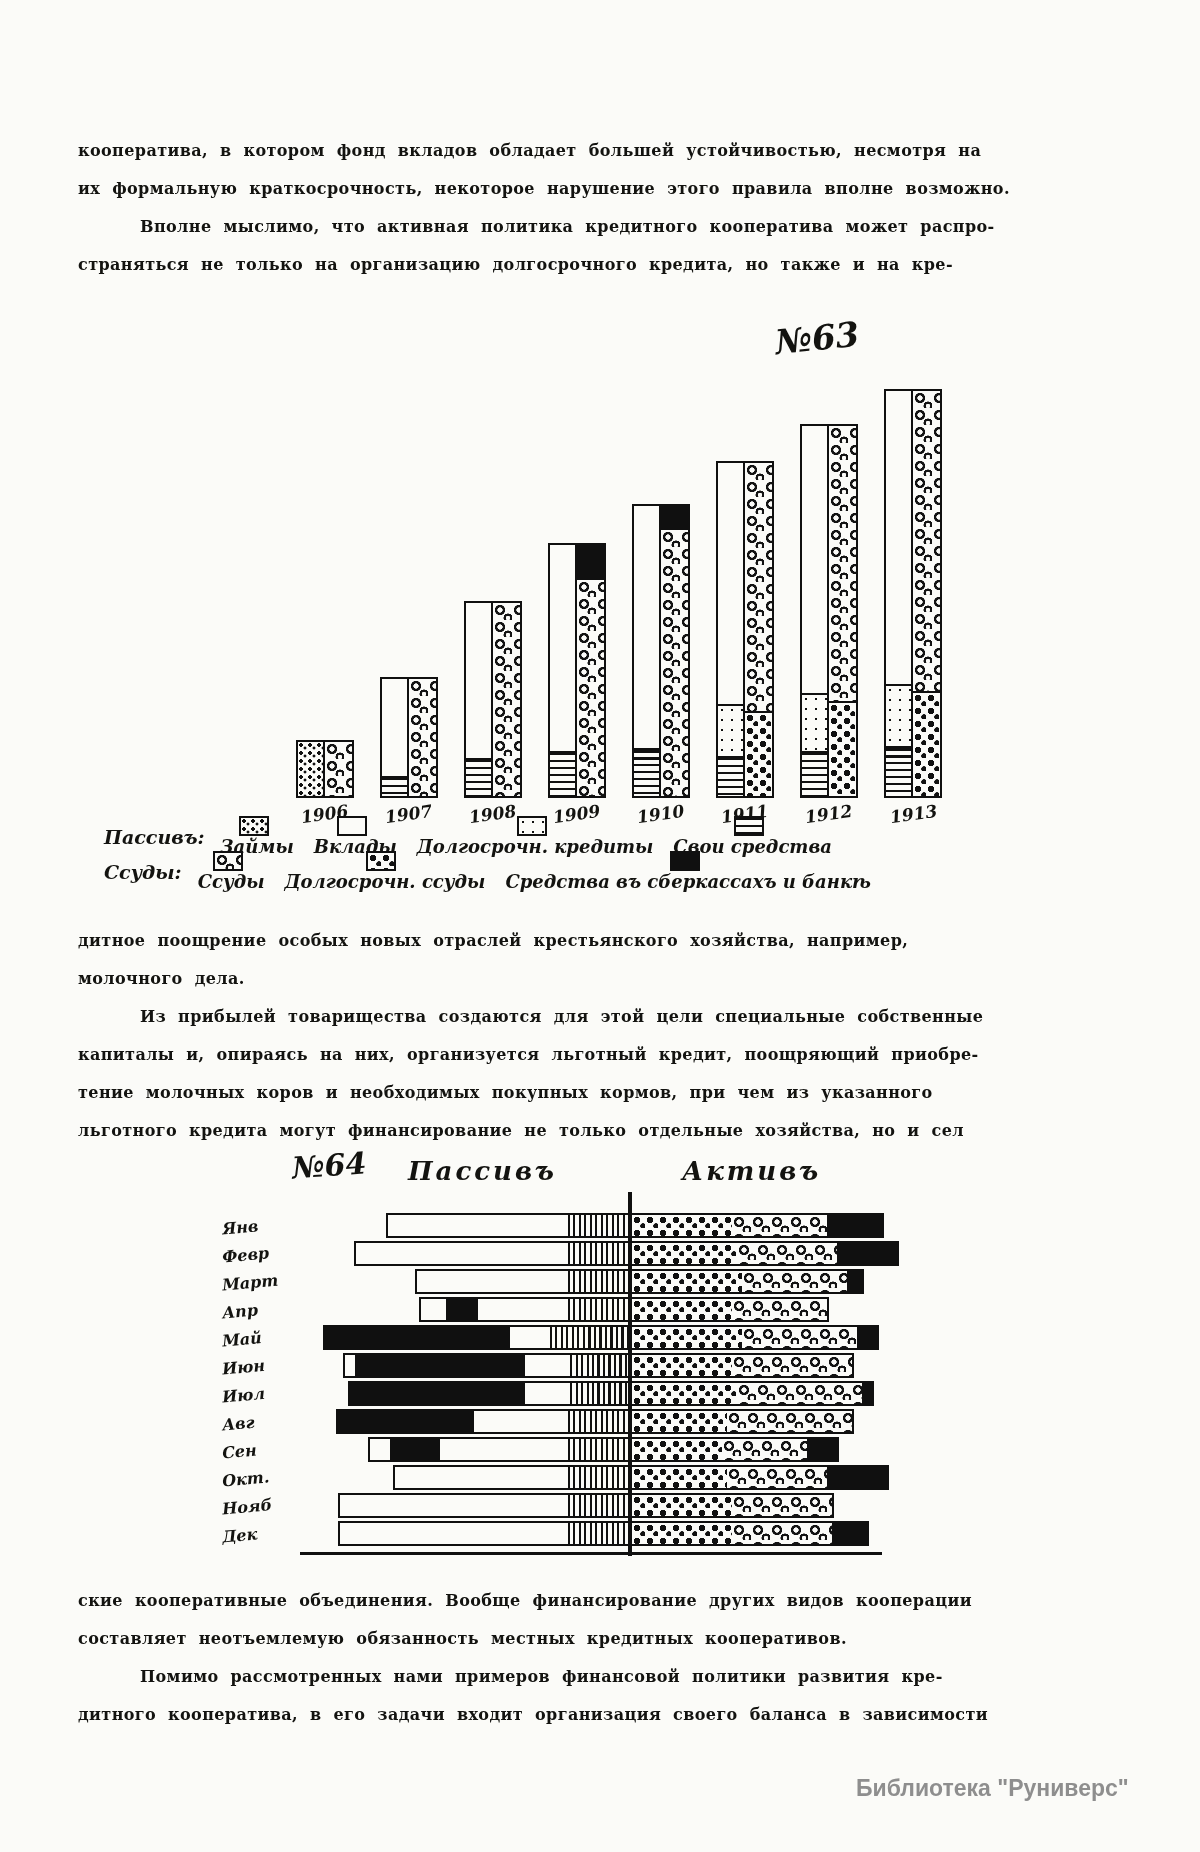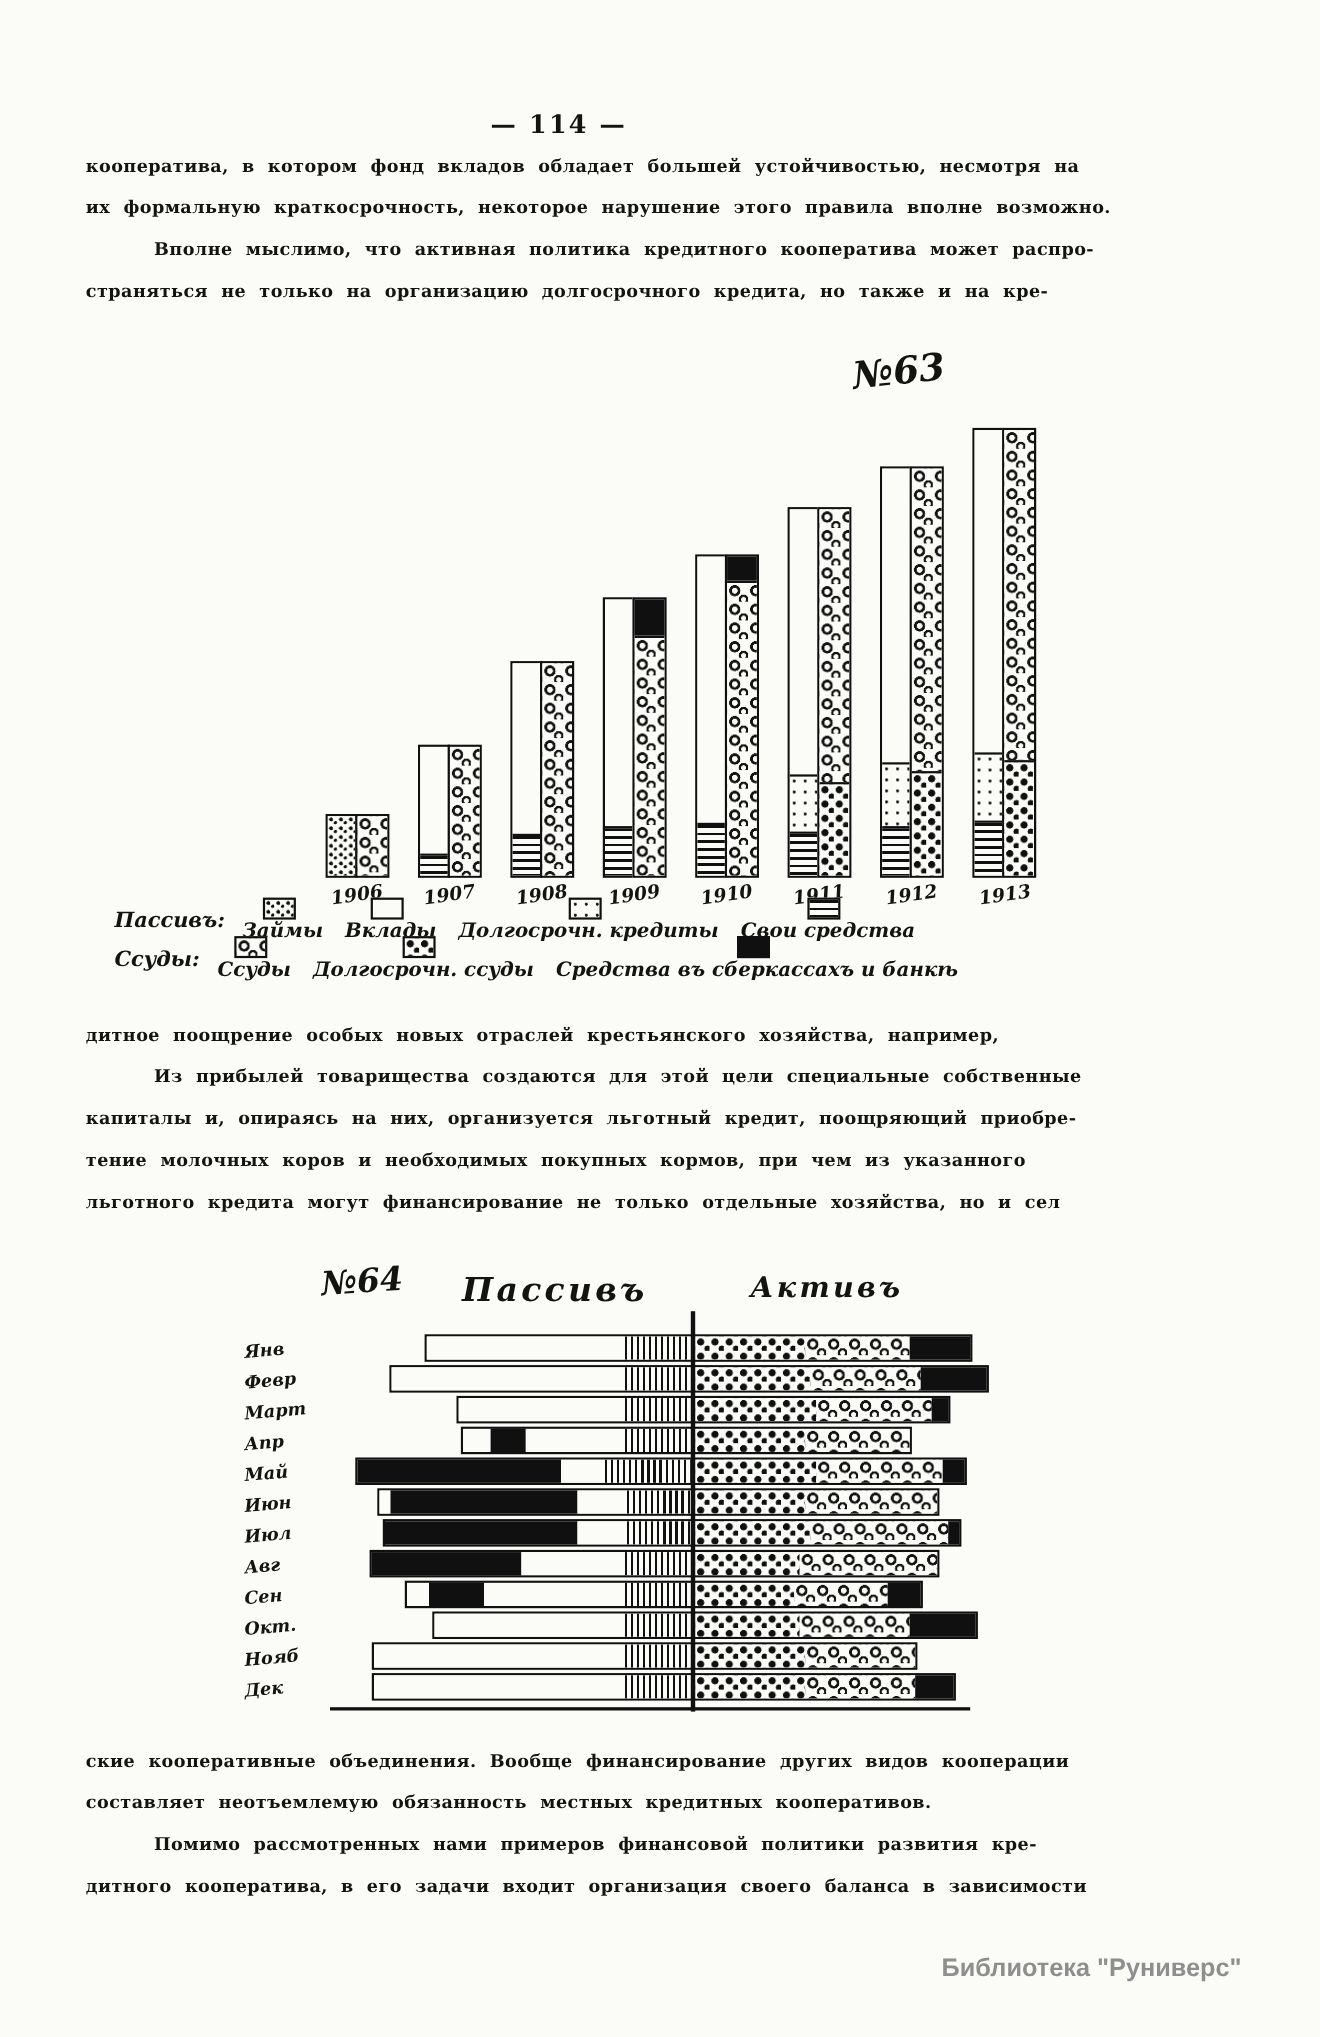--- a/index.html
+++ b/index.html
@@ -49,21 +49,21 @@
   .c63-bar.aktiv{margin-left:-2.5px;width:27px;}
   .c63-year{margin-top:6px;font-size:17px;transform:rotate(-8deg);white-space:nowrap;}
   .legendrow{position:absolute;left:104px;display:flex;align-items:center;font-size:18px;white-space:nowrap;}
   #c63-leg-p{top:816px;}
   #c63-leg-a{top:851px;}
   .leg-title{margin-right:16px;font-size:19px;}
   .leg-item{display:flex;align-items:center;margin-right:20px;flex-direction:column;}
   .leg-sw{width:30px;height:20px;border:2.5px solid #101010;margin-right:7px;box-sizing:border-box;}
   
   #c64-title{position:absolute;left:292px;top:1148px;font-size:30px;transform:rotate(-4deg);}
-  #c64-hdr-p{position:absolute;left:420px;top:1156px;font-size:30px;letter-spacing:3px;}
+  #c64-hdr-p{position:absolute;left:408px;top:1156px;font-size:26px;letter-spacing:3px;}
   #c64-hdr-a{position:absolute;left:682px;top:1156px;font-size:26px;letter-spacing:3px;}
   #c64-rows{position:absolute;left:222px;top:1213px;}
   .c64-row{display:flex;align-items:center;height:25px;margin-bottom:3px;}
   .c64-month{width:80px;font-size:16px;transform:rotate(-5deg);}
   .c64-area{position:relative;width:640px;height:25px;}
   .c64-pbar,.c64-abar{position:absolute;top:0;height:25px;display:flex;
       border:2.5px solid #101010;box-sizing:border-box;}
   .c64-pbar{right:312px;}
   .c64-abar{left:328px;}
   .c64-seg{height:100%;}
@@ -71,21 +71,20 @@
   #c64-baseline{position:absolute;left:300px;top:1552px;width:582px;height:2.5px;background:#101010;}
   
   #watermark{position:absolute;left:856px;top:1775px;font-family:"Liberation Sans","DejaVu Sans",sans-serif;
              font-size:23px;font-weight:bold;color:#8e8e8e;white-space:nowrap;}
 </style>
 </head>
 <body>
 
 <div class="page">
 
-  <div class="pgnum">— 114 —</div>
 
   <div class="tblock" id="blk-top">
     <span class="line">кооператива, в котором фонд вкладов обладает большей устойчивостью, несмотря на</span>
     <span class="line">их формальную краткосрочность, некоторое нарушение этого правила вполне возможно.</span>
     <span class="line indent">Вполне мыслимо, что активная политика кредитного кооператива может распро-</span>
     <span class="line">страняться не только на организацию долгосрочного кредита, но также и на кре-</span>
   </div>
 
   <div class="hand" id="c63-title">№63</div>
   <div id="c63-pairs">
@@ -223,20 +222,21 @@
         <div class="hand">Долгосрочн. ссуды</div>
       </div>
       <div class="leg-item">
         <div class="leg-sw pat-black"></div>
         <div class="hand">Средства въ сберкассахъ и банкѣ</div>
       </div>
     </div>
 
   <div class="tblock" id="blk-mid">
     <span class="line">дитное поощрение особых новых отраслей крестьянского хозяйства, например,</span>
+    <span class="line">молочного дела.</span>
     <span class="line indent">Из прибылей товарищества создаются для этой цели специальные собственные</span>
     <span class="line">капиталы и, опираясь на них, организуется льготный кредит, поощряющий приобре-</span>
     <span class="line">тение молочных коров и необходимых покупных кормов, при чем из указанного</span>
     <span class="line">льготного кредита могут финансирование не только отдельные хозяйства, но и сел</span>
   </div>
 
   <div class="hand" id="c64-title">№64</div>
   <div class="hand" id="c64-hdr-p">Пассивъ</div>
   <div class="hand" id="c64-hdr-a">Активъ</div>
   <div id="c64-rows">

